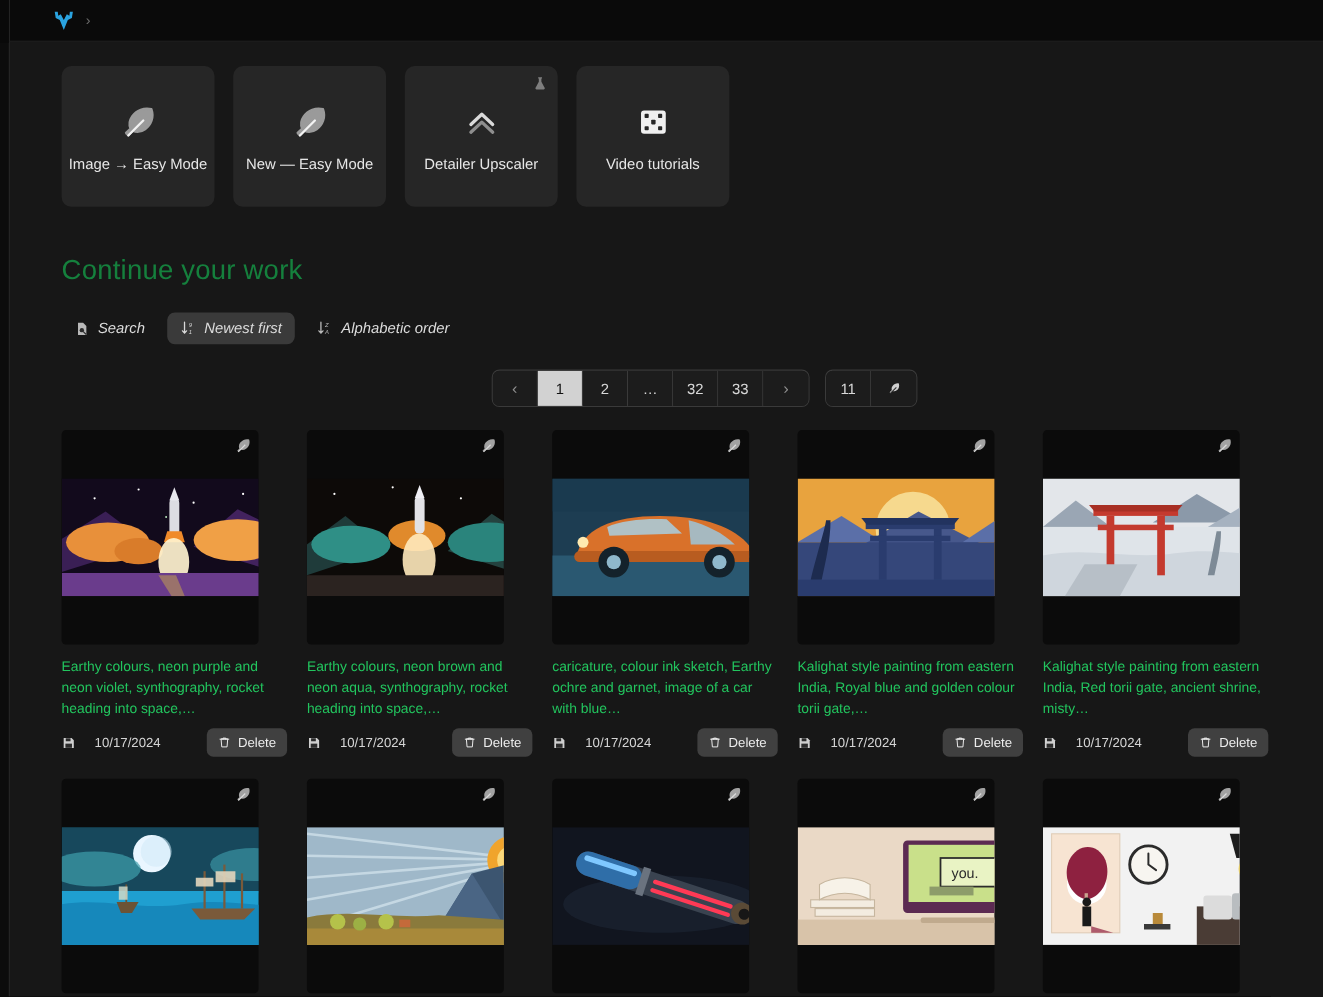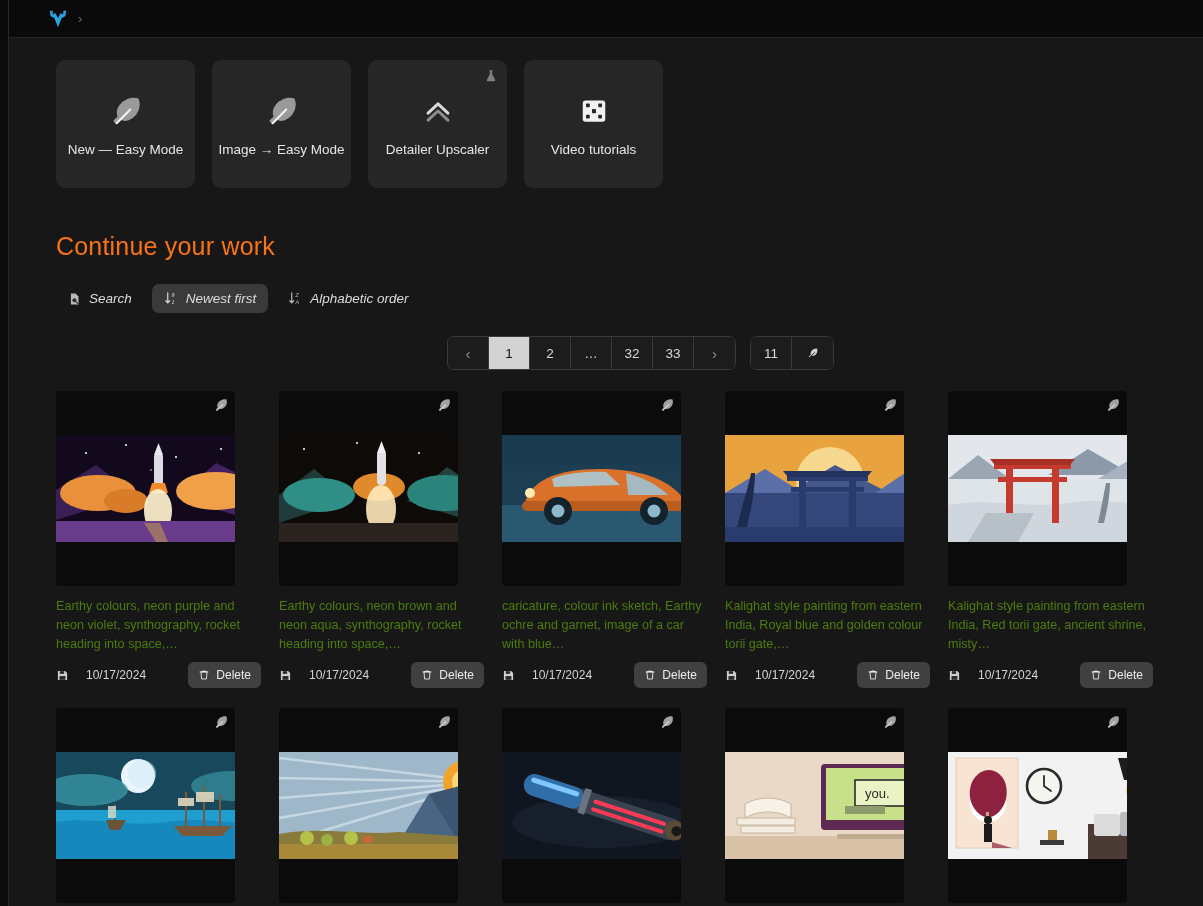--- a/index.html
+++ b/index.html
@@ -53,21 +53,21 @@
   }
   .card-icon { height: 38px; display: flex; align-items: center; justify-content: center; }
   .card-label { color: #e6e6e6; font-size: 13.5px; white-space: nowrap; }
   .beaker {
     position: absolute; top: 9px; right: 9px;
     width: 14px; height: 14px; opacity: .62;
   }
 
   
   .section-title {
-    color: #f97316; font-size: 25px; font-weight: 400;
+    color: #15803d; font-size: 25px; font-weight: 400;
     margin: 44px 0 0 0; letter-spacing: .2px;
   }
 
   
   .chips { display: flex; align-items: center; gap: 8px; margin-top: 23px; }
   .chip {
     display: flex; align-items: center; gap: 7px;
     padding: 7px 12px; border-radius: 7px;
     color: #dcdcdc; font-size: 13.5px; cursor: pointer;
     background: transparent; white-space: nowrap; font-style: italic;
@@ -109,21 +109,21 @@
     position: relative; width: 179px; height: 195px;
     background: #0b0b0b; border-radius: 4px; overflow: hidden;
     cursor: pointer;
   }
   .thumb-img { position: absolute; left: 0; top: 44px; width: 205px; height: 107px; display: block; }
   .feather-badge {
     position: absolute; top: 6px; right: 6px;
     width: 16px; height: 16px; opacity: .85;
   }
   .work-caption {
-    color: #4d7c0f; font-size: 12.6px; line-height: 1.52;
+    color: #22c55e; font-size: 12.6px; line-height: 1.52;
     margin-top: 11px; min-height: 57px;
   }
   .work-foot {
     display: flex; align-items: center; justify-content: space-between;
     margin-top: 8px;
   }
   .work-date { display: flex; align-items: center; gap: 17px; color: #d4d4d4; font-size: 12px; }
   .del-btn {
     display: flex; align-items: center; gap: 6px;
     background: #404040; color: #ececec;
@@ -154,31 +154,31 @@
 
       <div class="cards">
 
         <div class="card">
           <span class="card-icon">
             <svg width="34" height="34" viewBox="0 0 24 24" fill="none" stroke="#a8a8a8" stroke-width="1.6" stroke-linecap="round" stroke-linejoin="round">
               <path d="M20.2 3.8c-4.6-1.3-9.6.8-12.3 4.6-1.9 2.7-2 5.6-1 7.8L4 19l1.4 1.4 2.9-2.9c2.2 1 5.1.9 7.8-1 3.8-2.7 5.9-7.7 4.1-12.7z" fill="#9a9a9a" stroke="#9a9a9a"></path>
               <path d="M5.4 20.6 15 11" stroke="#f2f2f2" stroke-width="1.5"></path>
             </svg>
           </span>
-          <span class="card-label">New — Easy Mode</span>
+          <span class="card-label">Image → Easy Mode</span>
         </div>
 
         <div class="card">
           <span class="card-icon">
             <svg width="34" height="34" viewBox="0 0 24 24" fill="none" stroke="#a8a8a8" stroke-width="1.6" stroke-linecap="round" stroke-linejoin="round">
               <path d="M20.2 3.8c-4.6-1.3-9.6.8-12.3 4.6-1.9 2.7-2 5.6-1 7.8L4 19l1.4 1.4 2.9-2.9c2.2 1 5.1.9 7.8-1 3.8-2.7 5.9-7.7 4.1-12.7z" fill="#9a9a9a" stroke="#9a9a9a"></path>
               <path d="M5.4 20.6 15 11" stroke="#f2f2f2" stroke-width="1.5"></path>
             </svg>
           </span>
-          <span class="card-label">Image → Easy Mode</span>
+          <span class="card-label">New — Easy Mode</span>
         </div>
 
         <div class="card">
           <svg class="beaker" viewBox="0 0 24 24">
             <path d="M9 2h6v2h-1v5.2l4.6 8.3A2 2 0 0 1 16.9 21H7.1a2 2 0 0 1-1.7-3.5L10 9.2V4H9z" fill="#b5b5b5"></path>
           </svg>
           <span class="card-icon">
             <svg width="34" height="34" viewBox="0 0 24 24" fill="none" stroke="#dadada" stroke-width="2.1" stroke-linecap="round" stroke-linejoin="round">
               <path d="M5 13.5 12 7l7 6.5"></path>
               <path d="M5 18.5 12 12l7 6.5" stroke="#8e8e8e"></path>

